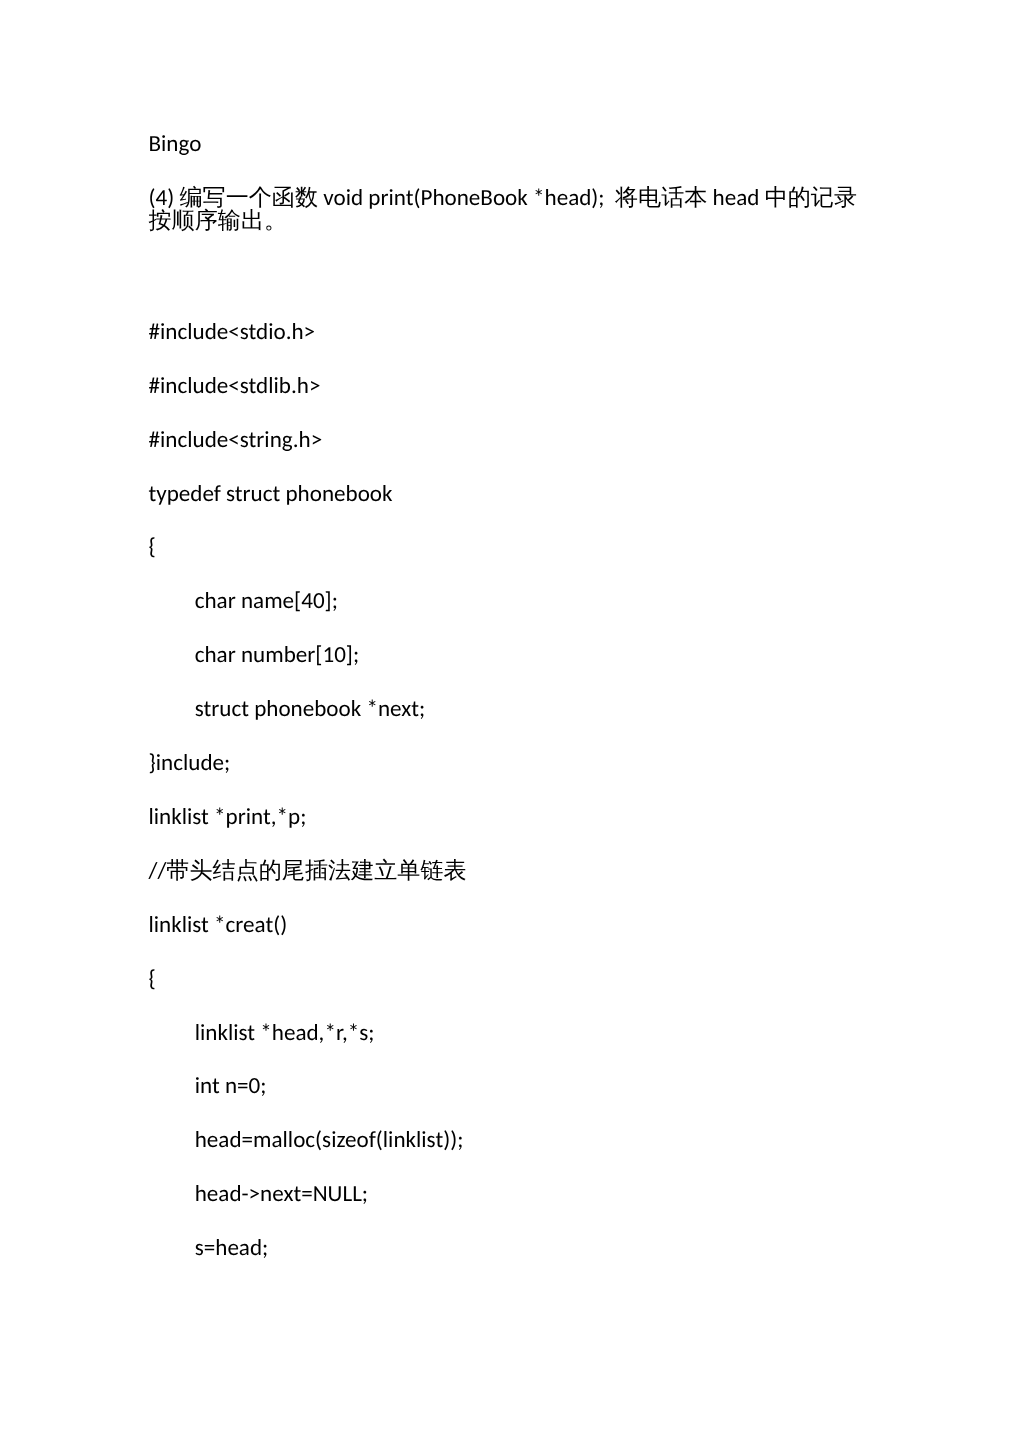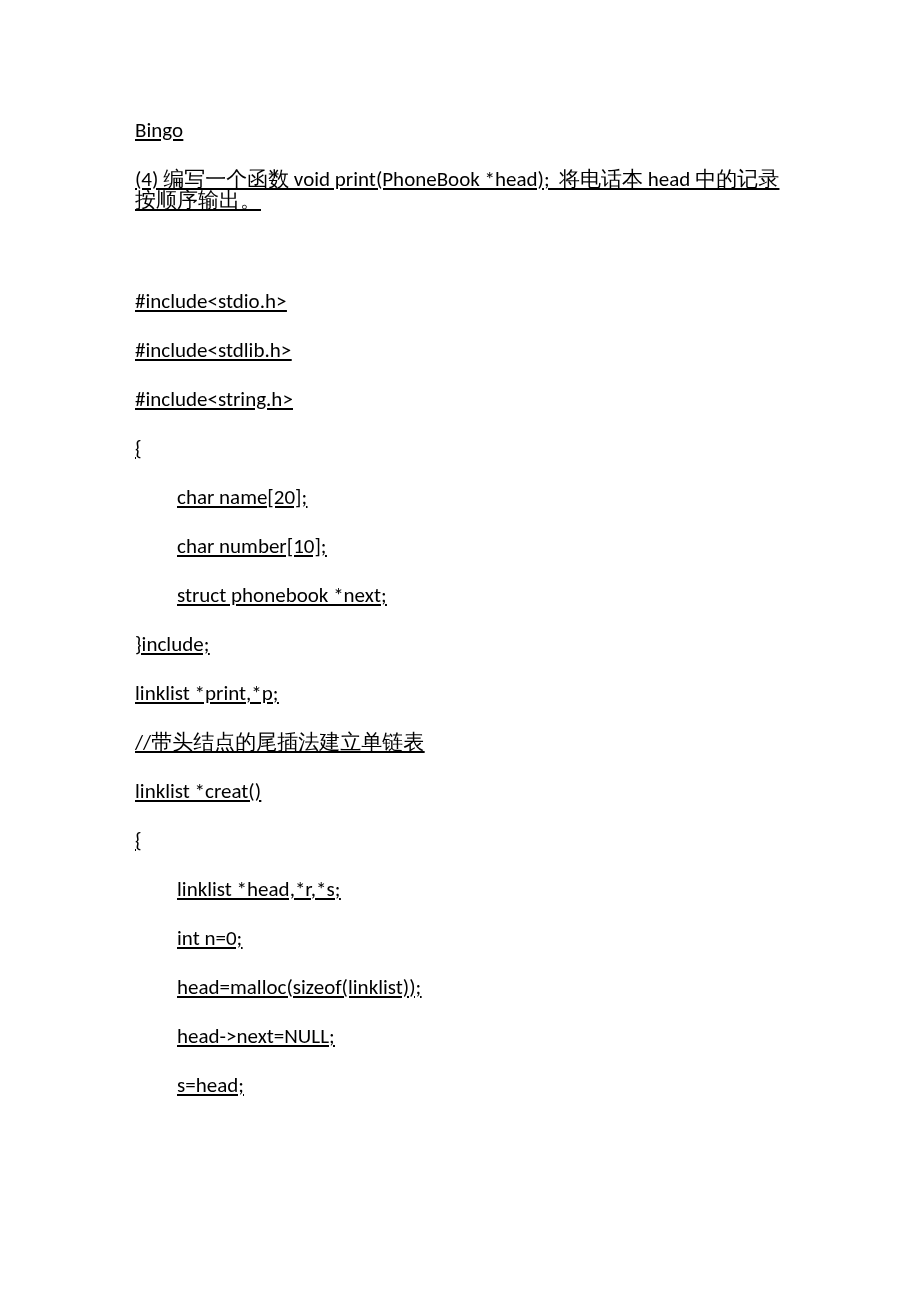--- a/index.html
+++ b/index.html
@@ -1,19 +1,18 @@
 <!DOCTYPE html>
 <html><head>
 <meta charset="utf-8">
 <style>
   * {
     margin: 0;
     padding: 0;
     box-sizing: border-box;
-    text-decoration: underline;
   }
   body {
     width: 920px;
     height: 1302px;
     background: #ffffff;
     font-family: Calibri, "Microsoft YaHei", "SimSun", sans-serif;
     font-size: 21px;
     color: #000000;
     padding: 120px 130px 100px 135px;
     line-height: 1.0;
@@ -32,22 +31,23 @@
 </head>
 <body>
 
 <div id="content">
     <div class="line">Bingo</div>
     <div class="line">(4) 编写一个函数 void print(PhoneBook *head);  将电话本 head 中的记录按顺序输出。</div>
     <div class="blank"></div>
     <div class="line">#include&lt;stdio.h&gt;</div>
     <div class="line">#include&lt;stdlib.h&gt;</div>
     <div class="line">#include&lt;string.h&gt;</div>
+    <div class="line">typedef struct phonebook</div>
     <div class="line">{</div>
-    <div class="line indent">char name[20];</div>
+    <div class="line indent">char name[40];</div>
     <div class="line indent">char number[10];</div>
     <div class="line indent">struct phonebook *next;</div>
     <div class="line">}include;</div>
     <div class="line">linklist *print,*p;</div>
     <div class="line">//带头结点的尾插法建立单链表</div>
     <div class="line">linklist *creat()</div>
     <div class="line">{</div>
     <div class="line indent">linklist *head,*r,*s;</div>
     <div class="line indent">int n=0;</div>
     <div class="line indent">head=malloc(sizeof(linklist));</div>

